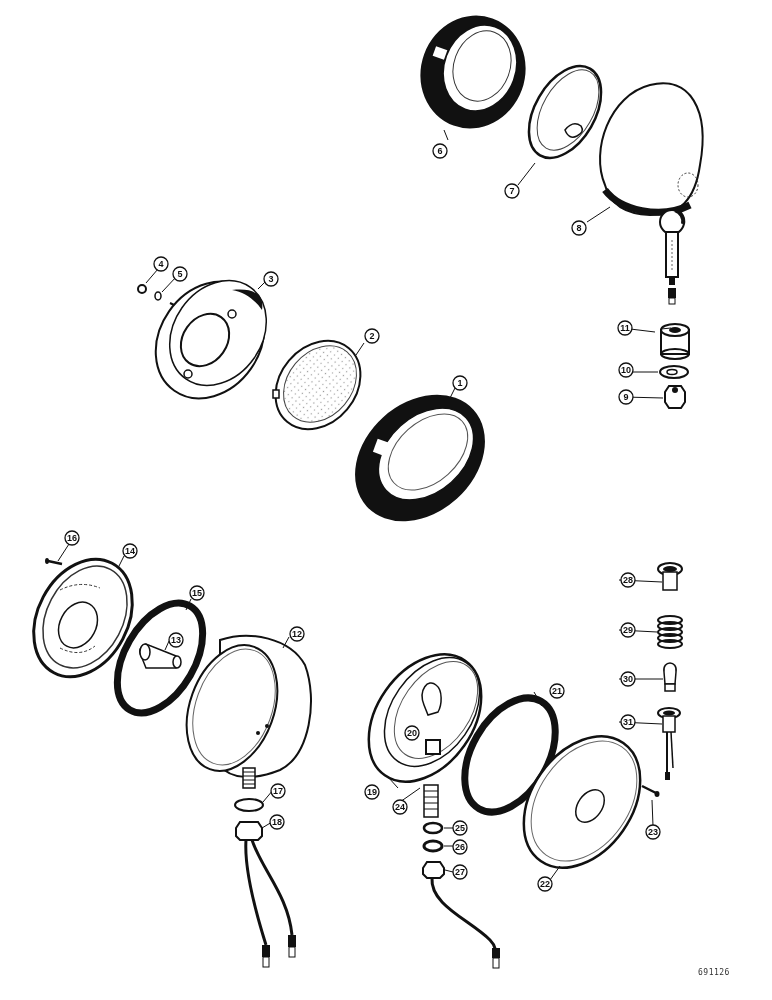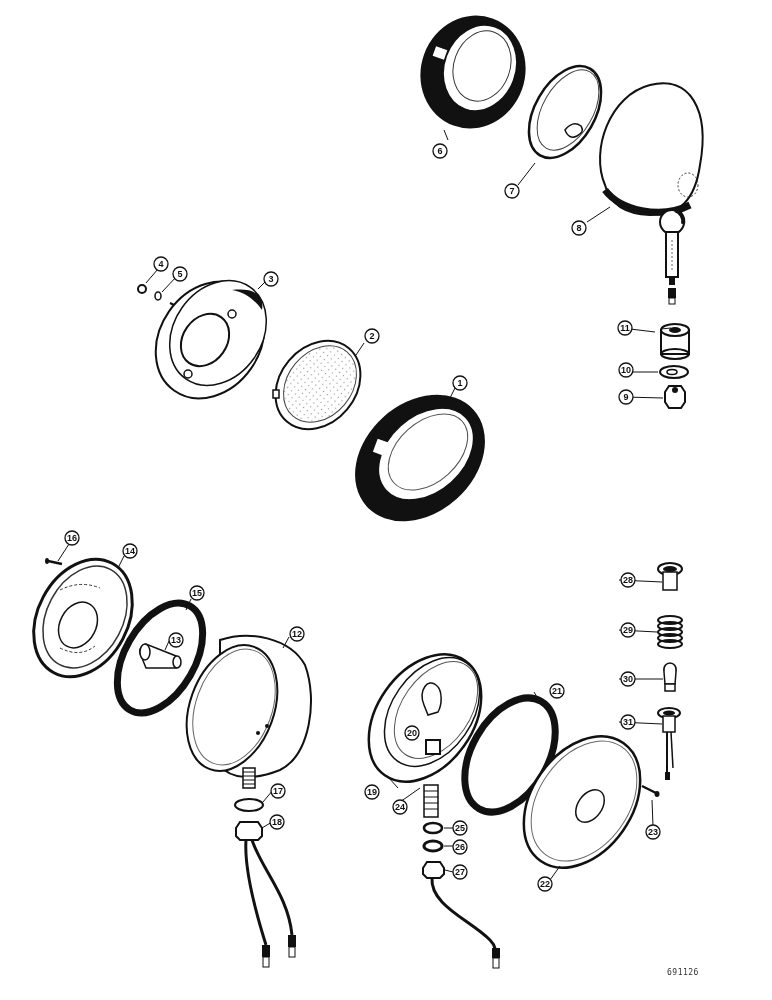--- a/index.html
+++ b/index.html
@@ -1,19 +1,19 @@
 <!DOCTYPE html>
 <html><head>
 <meta charset="utf-8">
 <style>
   html, body { margin: 0; padding: 0; background: #ffffff; }
   body { width: 772px; height: 1000px; position: relative; overflow: hidden; font-family: "Liberation Sans", sans-serif; }
   #diagram { position: absolute; left: 0; top: 0; width: 772px; height: 1000px; }
   .callout-text { font-family: "Liberation Sans", sans-serif; font-size: 9px; font-weight: bold; fill: #111; text-anchor: middle; dominant-baseline: central; }
-  .ref { position: absolute; left: 667px; top: 968px; font-family: "DejaVu Sans Mono", monospace; font-size: 8px; color: #333; letter-spacing: 0.5px; }
+  .ref { position: absolute; left: 698px; top: 968px; font-family: "DejaVu Sans Mono", monospace; font-size: 8px; color: #333; letter-spacing: 0.5px; }
 </style>
 </head>
 <body>
 
 <svg id="diagram" viewBox="0 0 772 1000" xmlns="http://www.w3.org/2000/svg">
   <defs>
     <pattern id="dots" width="5" height="5" patternUnits="userSpaceOnUse">
       <circle cx="2.5" cy="2.5" r="0.7" fill="#999"></circle>
     </pattern>
   </defs>

